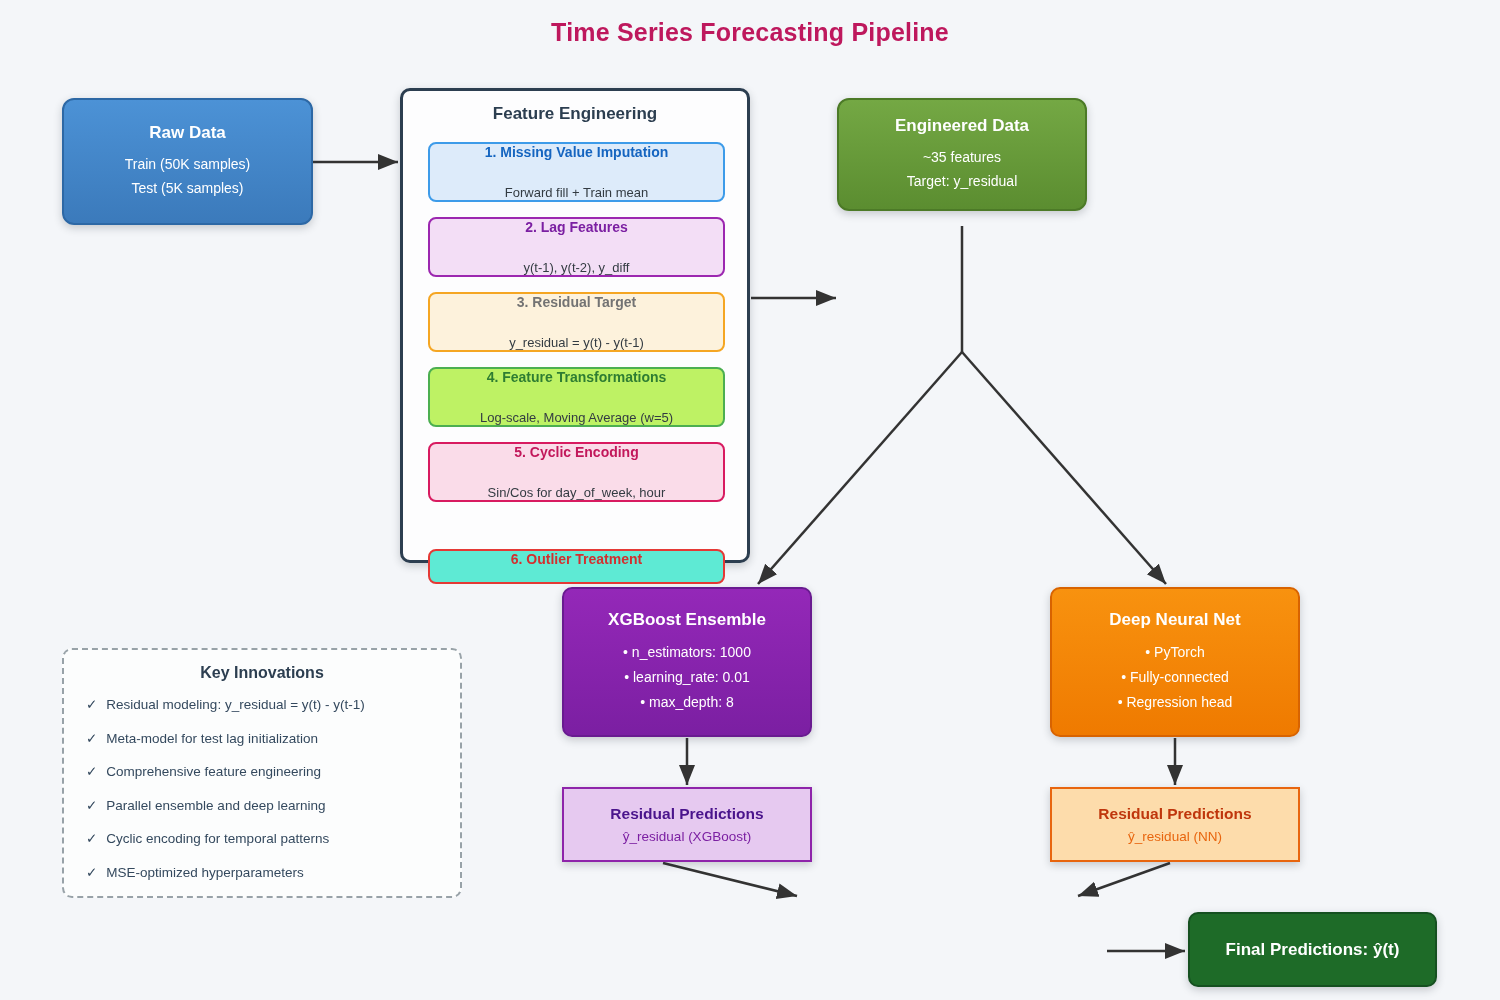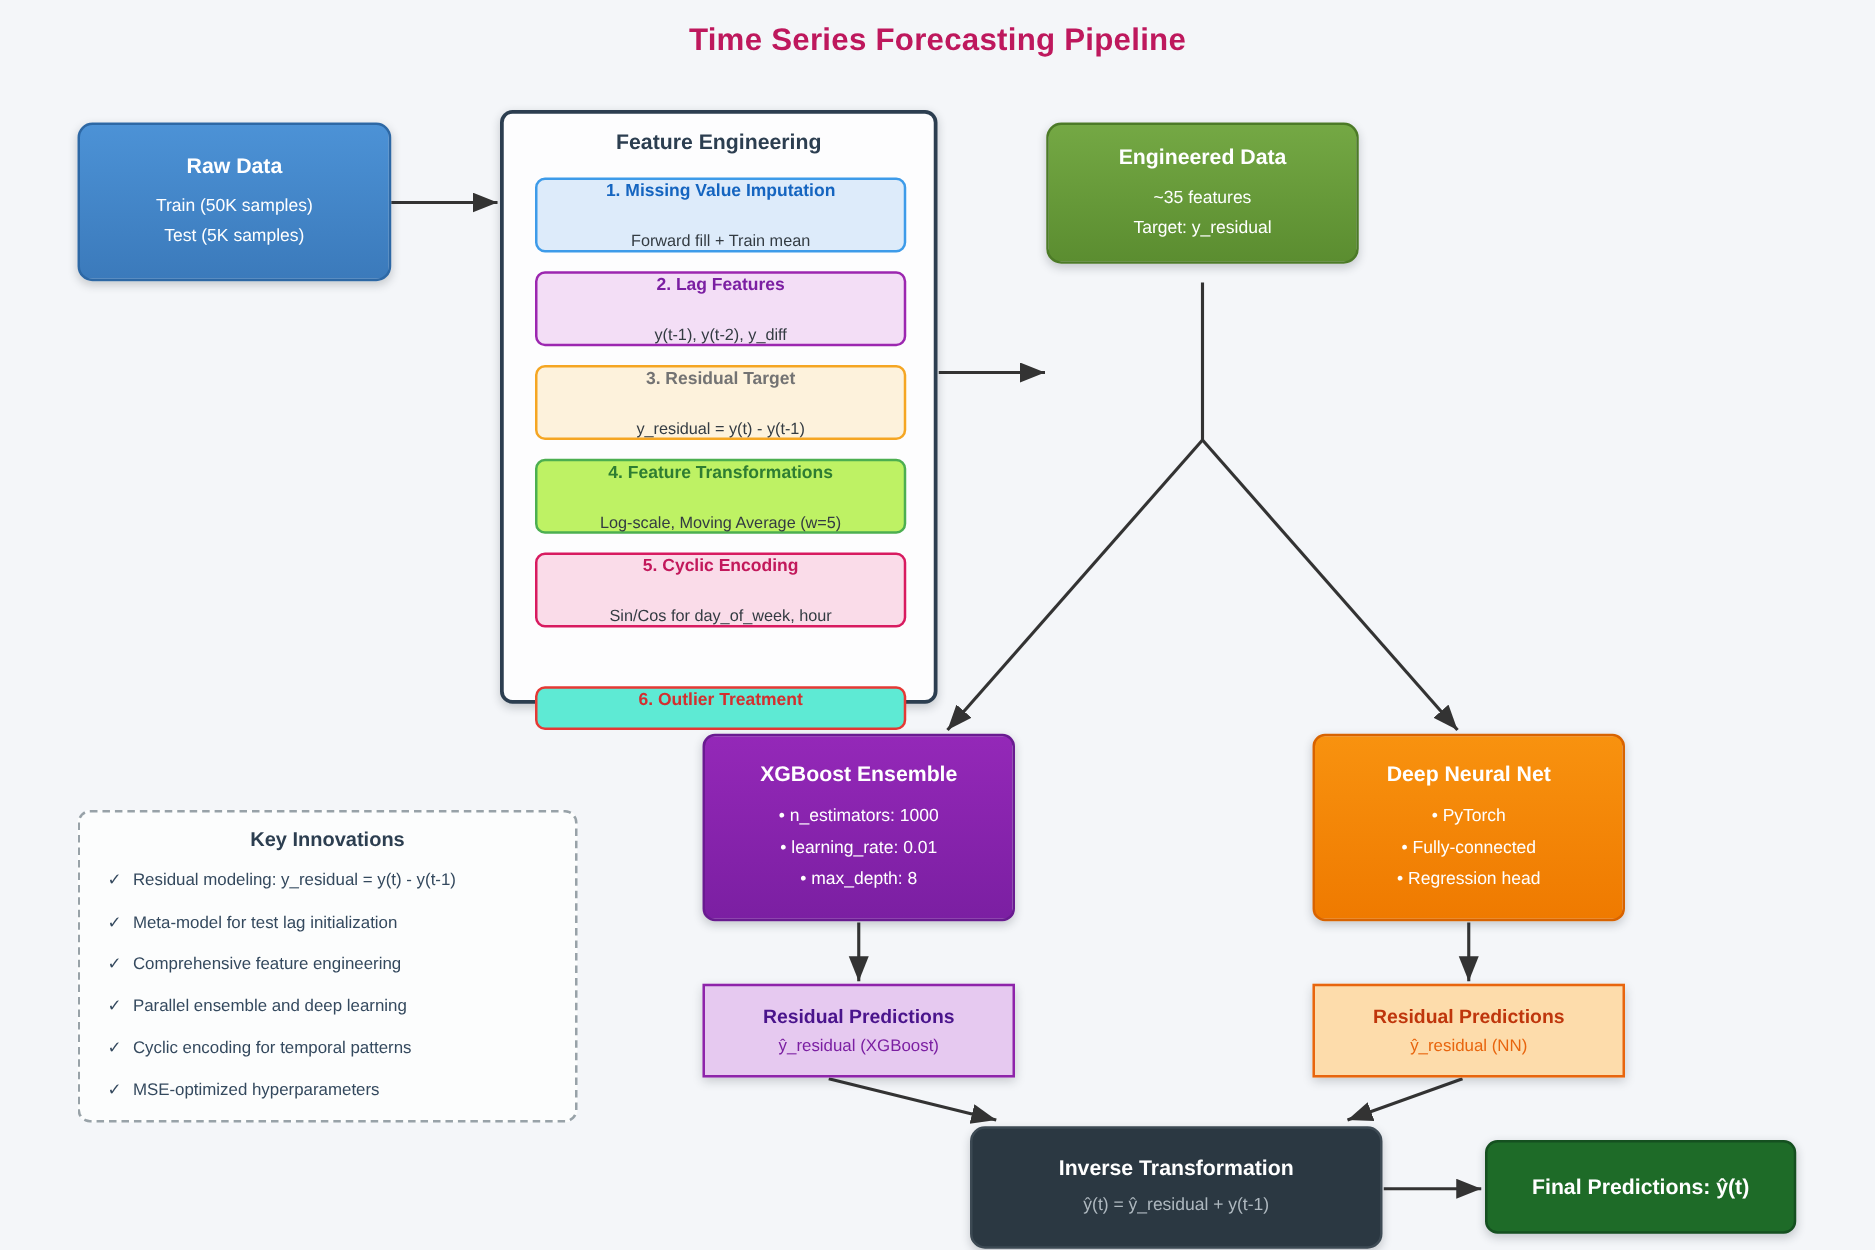--- a/index.html
+++ b/index.html
@@ -166,24 +166,20 @@
   <div class="node resid resid-xgb shadow">
     <div class="r-title">Residual Predictions</div>
     <div class="r-sub">ŷ_residual (XGBoost)</div>
   </div>
 
   <div class="node resid resid-nn shadow">
     <div class="r-title">Residual Predictions</div>
     <div class="r-sub">ŷ_residual (NN)</div>
   </div>
 
-  <div class="node inverse shadow">
-    <div class="node-title">Inverse Transformation</div>
-    <div class="node-line">ŷ(t) = ŷ_residual + y(t-1)</div>
-  </div>
 
   <div class="node final shadow">
     <div class="node-title">Final Predictions: ŷ(t)</div>
   </div>
 
   <div class="key">
     <div class="ki-title">Key Innovations</div>
     <div class="ki-item">
       <span class="ki-check">✓</span>
       <span>Residual modeling: y_residual = y(t) - y(t-1)</span>

